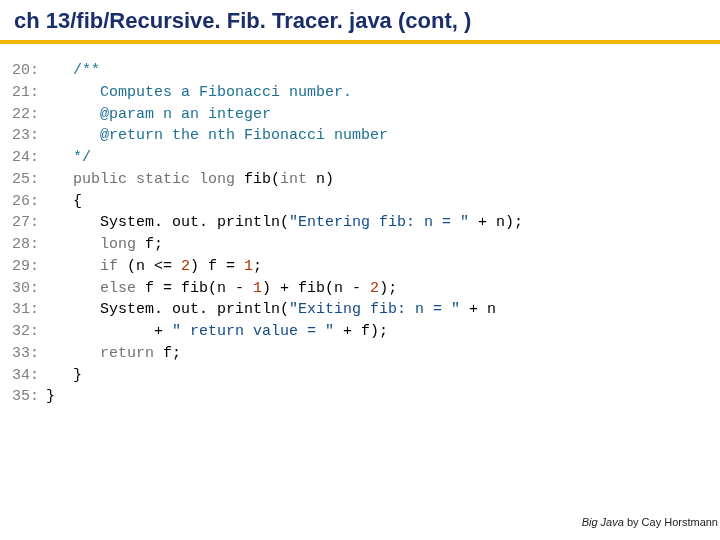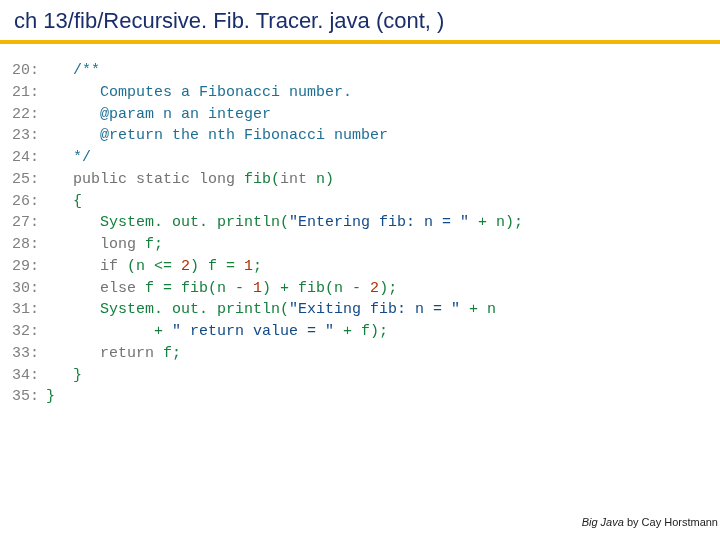--- a/index.html
+++ b/index.html
@@ -1,23 +1,23 @@
 <!DOCTYPE html>
 <html><head>
 <meta charset="utf-8">
 <style>
 html,body{margin:0;padding:0;width:720px;height:540px;background:#fff;font-family:Arial,Helvetica,sans-serif;overflow:hidden}
 .slide{position:relative;width:720px;height:540px}
-.title{position:absolute;left:14px;top:8px;font-size:22px;font-weight:normal;color:#1a2e6b}
+.title{position:absolute;left:14px;top:8px;font-size:22px;font-weight:bold;color:#1a2e6b}
 .rule{position:absolute;left:0;top:40px;width:720px;height:4px;background:#f2b705}
 .code{position:absolute;left:12px;top:60px;font-family:Liberation Mono, monospace;font-size:15px;line-height:1.45;white-space:pre}
 .code .ln{color:#7f7f7f;display:inline-block;min-width:34px}
 .code .kw{color:#737373}
 .code .cm{color:#1e6f94}
-.code .pl{color:#15803d}
+.code .pl{color:#000000}
 .code .nm{color:#b03000}
 .code .st{color:#124a87}
 .footer{position:absolute;right:2px;bottom:10px;text-align:right;font-size:11px;color:#222;line-height:1.25}
 .footer .bj{font-style:italic}
 </style>
 </head>
 <body>
 <div class="slide">
   <div class="title">ch 13/fib/Recursive. Fib. Tracer. java  (cont, )</div>
   <div class="rule"></div>

